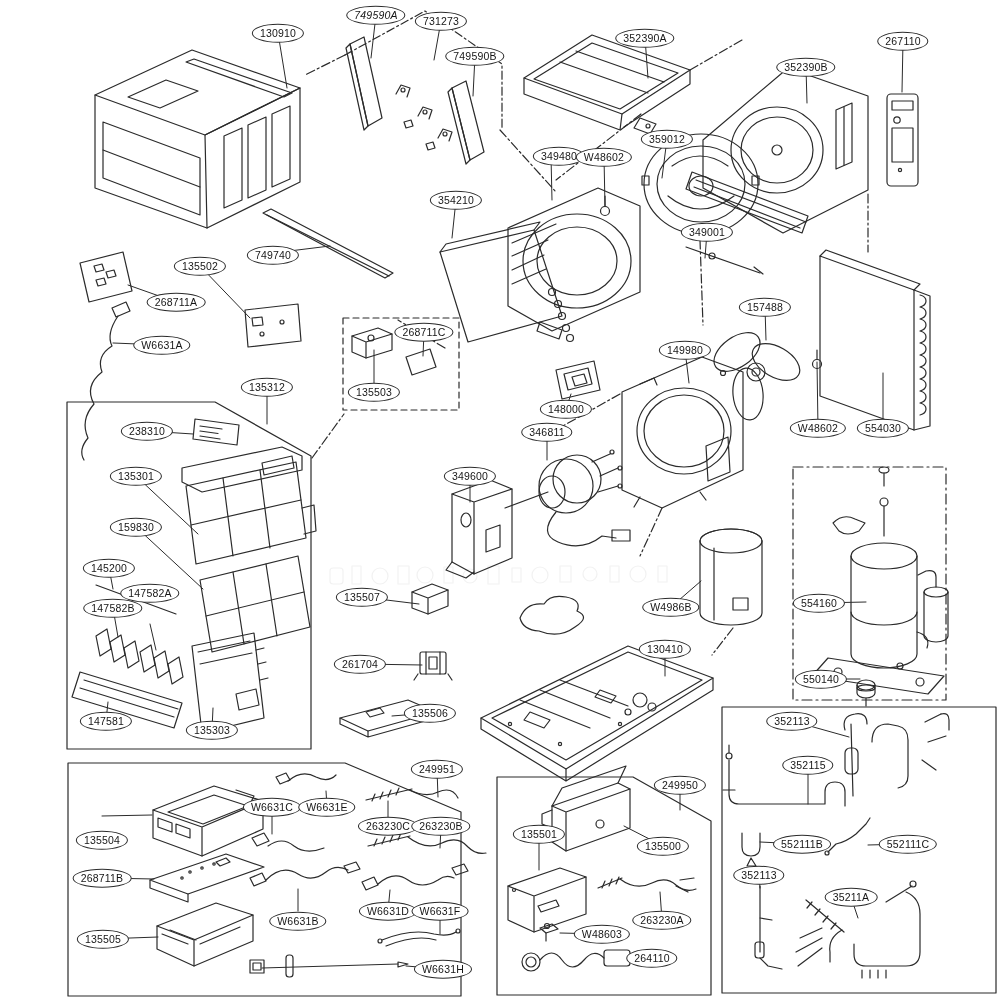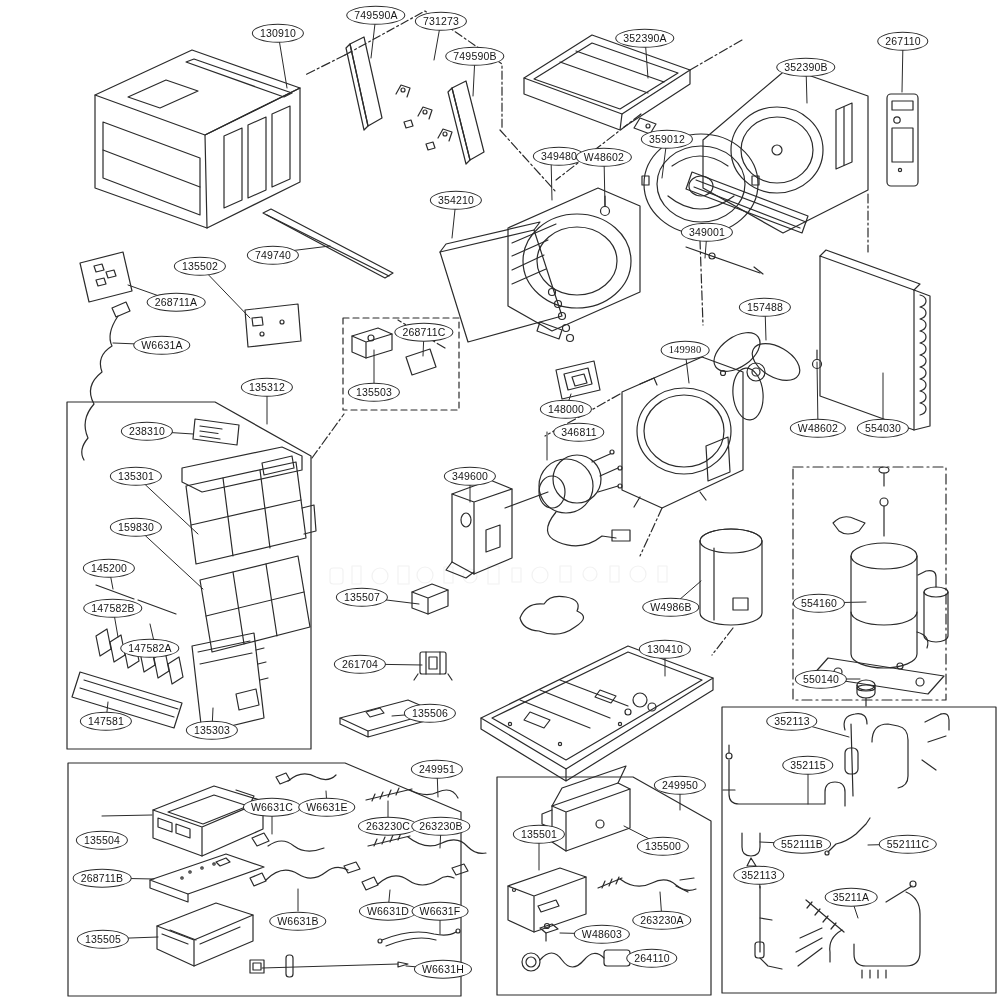--- a/index.html
+++ b/index.html
@@ -485,51 +485,51 @@
         <line x1="808" y1="765" x2="808" y2="804"></line>
         <line x1="802" y1="844" x2="760" y2="842"></line>
         <line x1="908" y1="844" x2="868" y2="845"></line>
         <line x1="759" y1="875" x2="760" y2="888"></line>
         <line x1="851" y1="897" x2="858" y2="918"></line>
       </g>
 </svg>
 
 <div id="label-layer">
       <div class="plabel" style="left: 278px; top: 33px;">130910</div>
-      <div class="plabel" style="left: 376px; top: 15px;">749590A</div>
+      <div class="plabel" style="left: 376px; top: 15px; font-style: italic;">749590A</div>
       <div class="plabel" style="left: 441px; top: 21px;">731273</div>
       <div class="plabel" style="left: 475px; top: 56px;">749590B</div>
       <div class="plabel" style="left: 645px; top: 38px;">352390A</div>
       <div class="plabel" style="left: 806px; top: 67px;">352390B</div>
       <div class="plabel" style="left: 903px; top: 41px;">267110</div>
       <div class="plabel" style="left: 551px; top: 156px; margin-left: 8px;">349480</div>
       <div class="plabel" style="left: 604px; top: 157px;">W48602</div>
       <div class="plabel" style="left: 667px; top: 139px;">359012</div>
       <div class="plabel" style="left: 456px; top: 200px;">354210</div>
       <div class="plabel" style="left: 707px; top: 232px;">349001</div>
       <div class="plabel" style="left: 257px; top: 255px; margin-left: 16px;">749740</div>
       <div class="plabel" style="left: 200px; top: 266px;">135502</div>
       <div class="plabel" style="left: 176px; top: 302px;">268711A</div>
       <div class="plabel" style="left: 162px; top: 345px;">W6631A</div>
       <div class="plabel" style="left: 267px; top: 387px;">135312</div>
       <div class="plabel" style="left: 147px; top: 431px;">238310</div>
       <div class="plabel" style="left: 424px; top: 332px;">268711C</div>
       <div class="plabel" style="left: 374px; top: 392px;">135503</div>
       <div class="plabel" style="left: 765px; top: 307px;">157488</div>
-      <div class="plabel" style="left: 685px; top: 350px; font-family: Liberation Serif, serif;">149980</div>
+      <div class="plabel" style="left: 685px; top: 350px;">149980</div>
       <div class="plabel" style="left: 818px; top: 428px;">W48602</div>
       <div class="plabel" style="left: 883px; top: 428px;">554030</div>
       <div class="plabel" style="left: 566px; top: 409px;">148000</div>
-      <div class="plabel" style="left: 547px; top: 432px; margin-left: 32px;">346811</div>
+      <div class="plabel" style="left: 547px; top: 432px;">346811</div>
       <div class="plabel" style="left: 470px; top: 476px;">349600</div>
       <div class="plabel" style="left: 136px; top: 476px;">135301</div>
       <div class="plabel" style="left: 136px; top: 527px;">159830</div>
       <div class="plabel" style="left: 109px; top: 568px;">145200</div>
       <div class="plabel" style="left: 113px; top: 608px;">147582B</div>
-      <div class="plabel" style="left: 150px; top: 648px;">147582A</div>
+      <div class="plabel" style="left: 150px; top: 593px;">147582A</div>
       <div class="plabel" style="left: 106px; top: 721px;">147581</div>
       <div class="plabel" style="left: 212px; top: 730px;">135303</div>
       <div class="plabel" style="left: 362px; top: 597px;">135507</div>
       <div class="plabel" style="left: 360px; top: 664px;">261704</div>
       <div class="plabel" style="left: 430px; top: 713px;">135506</div>
       <div class="plabel" style="left: 671px; top: 607px;">W4986B</div>
       <div class="plabel" style="left: 665px; top: 649px;">130410</div>
       <div class="plabel" style="left: 819px; top: 603px;">554160</div>
       <div class="plabel" style="left: 821px; top: 679px;">550140</div>
       <div class="plabel" style="left: 437px; top: 769px;">249951</div>

